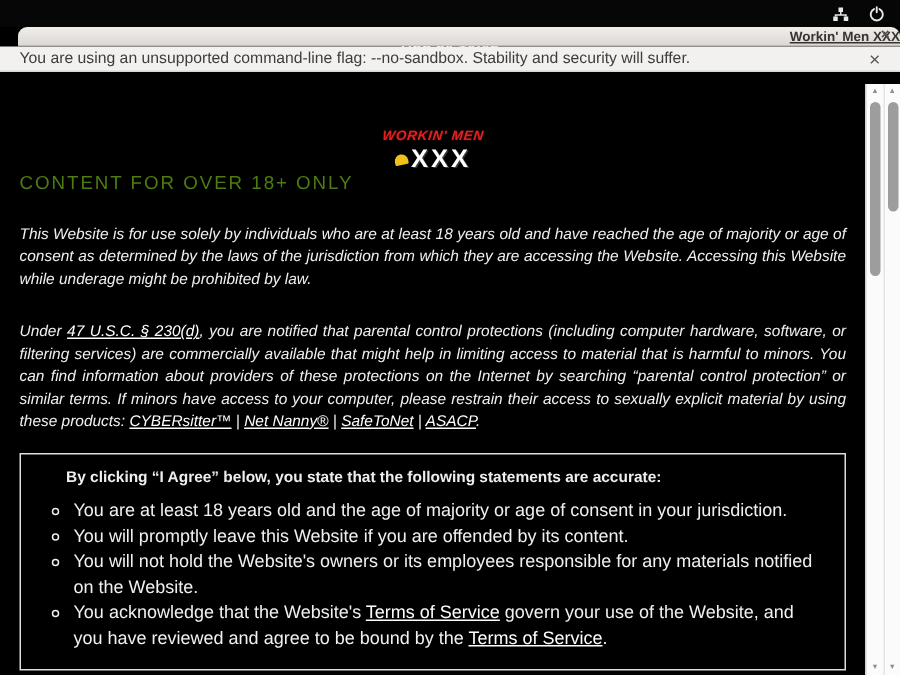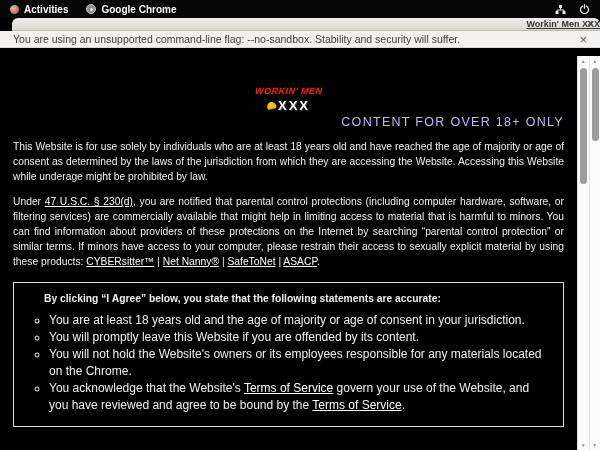--- a/index.html
+++ b/index.html
@@ -76,32 +76,32 @@
     transform:skewX(-6deg); display:inline-block;
   }
   .logo-bottom-row { margin-top:-2px; }
   .hardhat {
     display:inline-block; width:9px; height:7px;
     background:#f2c018; border-radius:5px 5px 1px 1px;
     vertical-align:middle; margin-right:2px;
     transform:rotate(-12deg);
   }
   .logo-bottom {
-    font-size:13px; font-weight:bold; color:#fff; letter-spacing:2px;
+    font-size:17px; font-weight:bold; color:#fff; letter-spacing:2px;
     text-shadow:1px 1px 0 #3a3a3a; vertical-align:middle;
   }
 
   .heading {
-    text-align:right; margin-top:9px;
-    font-size:12.5px; letter-spacing:1.3px; color:#c4b5fd; font-weight:500;
+    text-align:left; margin-top:9px;
+    font-size:12.5px; letter-spacing:1.3px; color:#4d7c0f; font-weight:500;
   }
 
   .para {
-    margin-top:11px; font-size:10.3px; line-height:1.44;
-    text-align:justify; color:#f0f0f0; font-weight:400;
+    margin-top:21px; font-size:10.3px; line-height:1.44;
+    text-align:justify; color:#f0f0f0; font-weight:400;font-style:italic;
   }
   .link { color:#fff; text-decoration:underline; cursor:pointer; }
 
   .agreebox {
     margin-top:12px; border:1px solid #dedede;
     padding:9px 14px 12px 14px;
   }
   .box-line { font-size:10.3px; line-height:1.4;padding-left:16px; }
   .bold { font-weight:bold; }
   .agreebox ul { list-style:circle; margin:6px 0 0 21px; }
@@ -123,30 +123,20 @@
   .thumb {
     position:absolute; left:2px; width:7px; border-radius:4px; background:#9d9d9d; cursor:default;
   }
   .thumb-inner { top:12px; height:116px; }
   .thumb-outer { top:12px; height:73px; }
 </style>
 </head>
 <body>
 
 <div class="topbar">
-  <div class="tb-left">
-    <div class="tb-item">
-      <span class="distro-dot"></span>
-      <span>Activities</span>
-    </div>
-    <div class="tb-item">
-      <span class="chrome-glyph"></span>
-      <span>Google Chrome</span>
-    </div>
-  </div>
   <div class="tb-clock">Aug 30 10:02</div>
   <div class="tb-right">
     <span class="sysicon">
       <svg width="11" height="11" viewBox="0 0 11 11">
         <rect x="4" y="1" width="3" height="3" fill="#e8e8e8"></rect>
         <rect x="0.5" y="7" width="3" height="3" fill="#e8e8e8"></rect>
         <rect x="7.5" y="7" width="3" height="3" fill="#e8e8e8"></rect>
         <path d="M5.5 4v2M2 7V6h7v1" stroke="#e8e8e8" stroke-width="1" fill="none"></path>
       </svg>
     </span>
@@ -187,21 +177,21 @@
 
     <p class="para">
       <span>Under </span><span class="link">47 U.S.C. § 230(d)</span><span>, you are notified that parental control protections (including computer hardware, software, or filtering services) are commercially available that might help in limiting access to material that is harmful to minors. You can find information about providers of these protections on the Internet by searching “parental control protection” or similar terms. If minors have access to your computer, please restrain their access to sexually explicit material by using these products: </span><span class="link">CYBERsitter™</span><span> | </span><span class="link">Net Nanny®</span><span> | </span><span class="link">SafeToNet</span><span> | </span><span class="link">ASACP</span><span>.</span>
     </p>
 
     <div class="agreebox">
       <div class="box-line bold">By clicking “I Agree” below, you state that the following statements are accurate:</div>
       <ul>
         <li>You are at least 18 years old and the age of majority or age of consent in your jurisdiction.</li>
         <li>You will promptly leave this Website if you are offended by its content.</li>
-        <li>You will not hold the Website's owners or its employees responsible for any materials located on the Chrome.</li>
+        <li>You will not hold the Website's owners or its employees responsible for any materials notified on the Website.</li>
         <li>
           <span>You acknowledge that the Website's </span><span class="link">Terms of Service</span><span> govern your use of the Website, and you have reviewed and agree to be bound by the </span><span class="link">Terms of Service</span><span>.</span>
         </li>
       </ul>
     </div>
 
   </div>
 </div>
 
 <div class="scrollrail">

